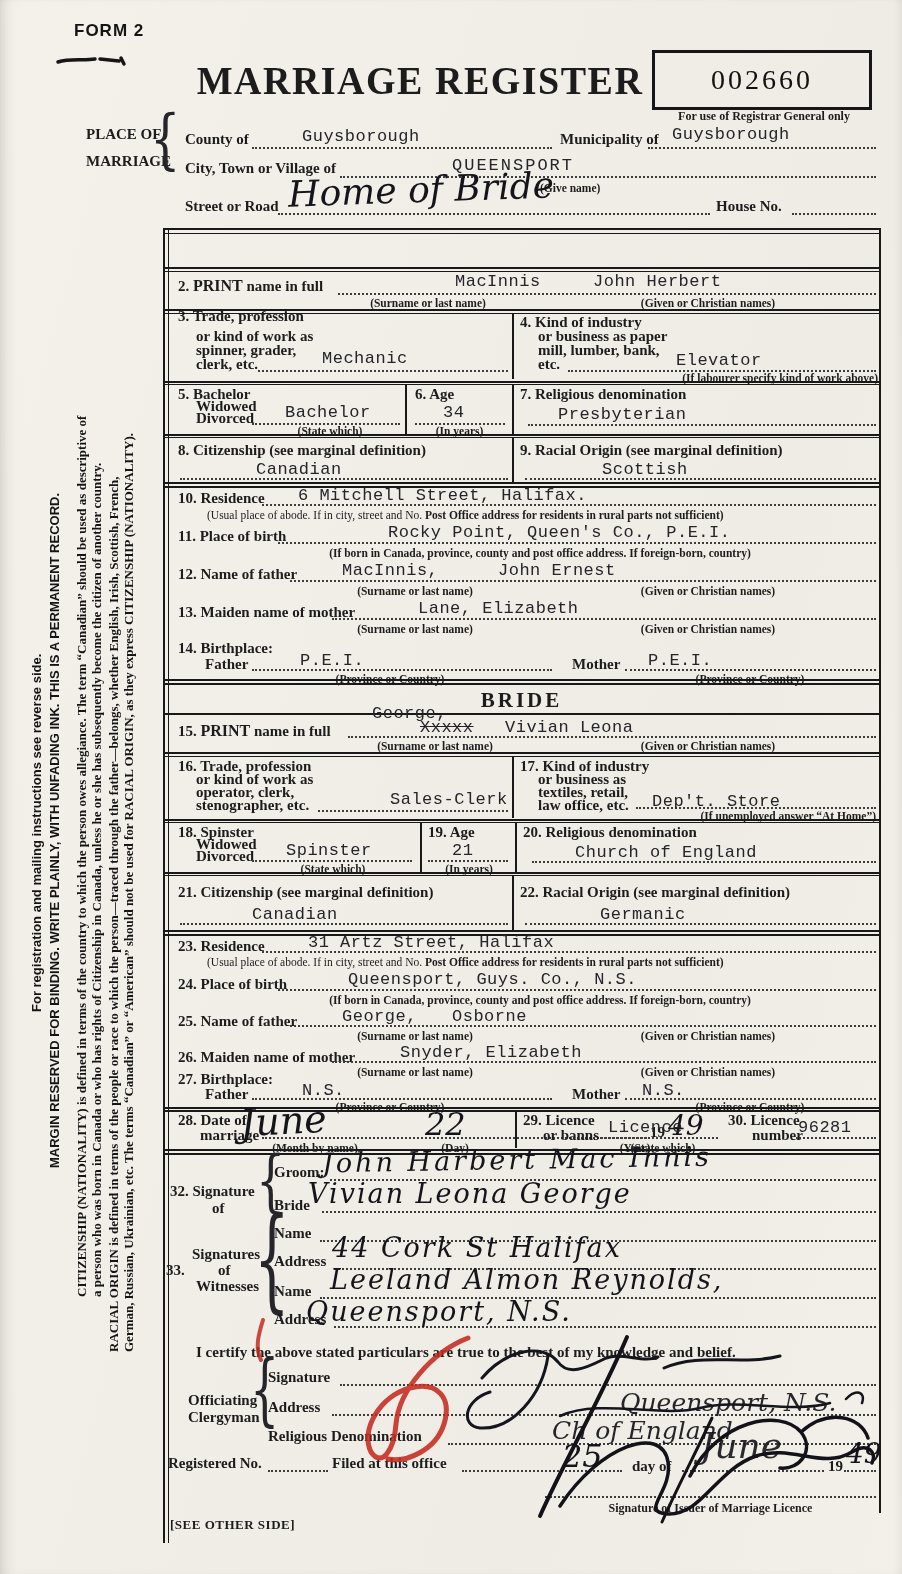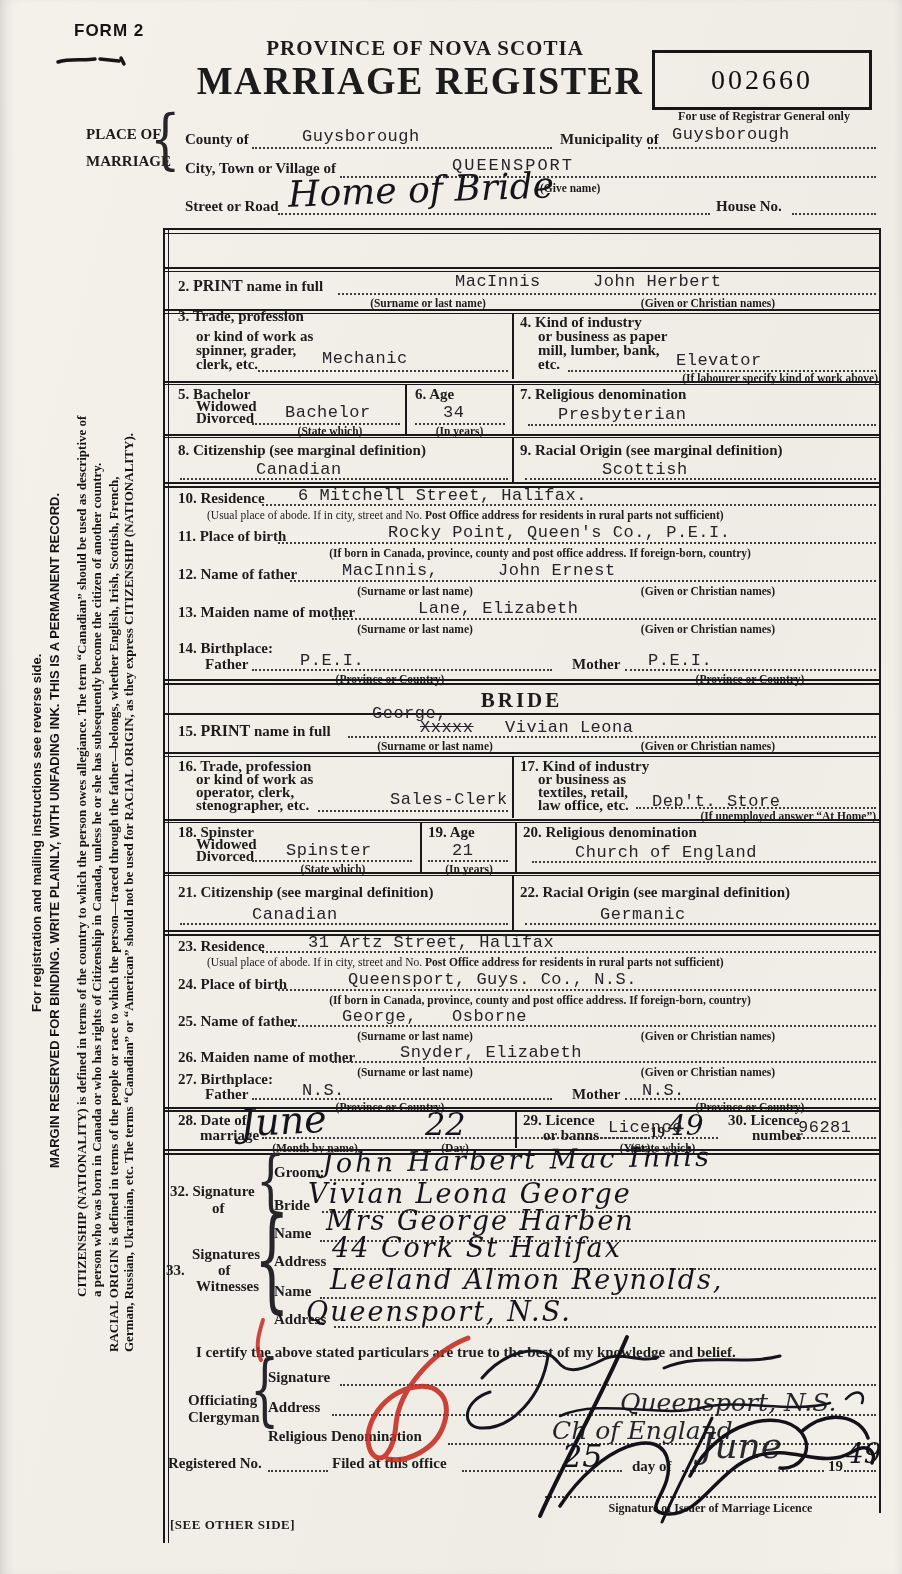--- a/index.html
+++ b/index.html
@@ -25,21 +25,20 @@
   .mSerif span{display:block;white-space:nowrap;}
   .strike{text-decoration:line-through;}
   svg.overlay{position:absolute;left:0;top:0;pointer-events:none;}
 </style>
 </head>
 <body>
 
 <div class="page">
 
   <div class="abs mSans" style="left:74px;top:22px;font-size:17px;letter-spacing:1px;">FORM 2</div>
-  <div class="abs" style="left:240px;top:36px;width:370px;text-align:center;font:bold 21px 'Liberation Serif',serif;letter-spacing:1px;">PROVINCE OF NOVA SCOTIA</div>
   <div class="abs" style="left:160px;top:58px;width:520px;text-align:center;font:bold 38px 'Liberation Serif',serif;letter-spacing:1.5px;transform:scaleY(1.08);">MARRIAGE REGISTER</div>
   <div class="abs" style="left:652px;top:50px;width:214px;height:54px;border:3px solid #17171a;">
     <div style="text-align:center;font:28px 'Liberation Serif',serif;letter-spacing:3px;margin-top:11px;color:#111;">002660</div>
   </div>
   <div class="abs n" style="left:652px;top:110px;width:224px;text-align:center;font-size:12px;">For use of Registrar General only</div>
 
   <div class="abs s" style="left:86px;top:126px;">PLACE OF</div>
   <div class="abs s" style="left:86px;top:153px;">MARRIAGE</div>
   <div class="abs brace" style="left:150px;top:114px;font-size:48px;transform:scaleY(1.35);">{</div>
 
@@ -296,21 +295,20 @@
   <div class="abs d" style="left:322px;top:1210px;width:554px;"></div>
   <div class="abs h" style="left:308px;top:1180px;letter-spacing:2px;">Vivian Leona George</div>
 
   <div class="abs s" style="left:166px;top:1262px;">33.</div>
   <div class="abs s" style="left:192px;top:1246px;">Signatures</div>
   <div class="abs s" style="left:218px;top:1262px;">of</div>
   <div class="abs s" style="left:196px;top:1278px;">Witnesses</div>
   <div class="abs brace" style="left:254px;top:1232px;font-size:56px;transform:scaleY(2.0);">{</div>
   <div class="abs s" style="left:274px;top:1225px;">Name</div>
   <div class="abs d" style="left:320px;top:1239px;width:556px;"></div>
-  <div class="abs h" style="left:326px;top:1207px;letter-spacing:2px;">Mrs George Harben</div>
   <div class="abs s" style="left:274px;top:1253px;">Address</div>
   <div class="abs d" style="left:334px;top:1267px;width:542px;"></div>
   <div class="abs h" style="left:332px;top:1234px;letter-spacing:2px;">44 Cork St Halifax</div>
   <div class="abs s" style="left:274px;top:1283px;">Name</div>
   <div class="abs d" style="left:320px;top:1296px;width:556px;"></div>
   <div class="abs h" style="left:330px;top:1266px;letter-spacing:2px;">Leeland Almon Reynolds,</div>
   <div class="abs s" style="left:274px;top:1311px;">Address</div>
   <div class="abs d" style="left:334px;top:1325px;width:542px;"></div>
   <div class="abs h" style="left:306px;top:1298px;letter-spacing:2px;">Queensport, N.S.</div>
 

